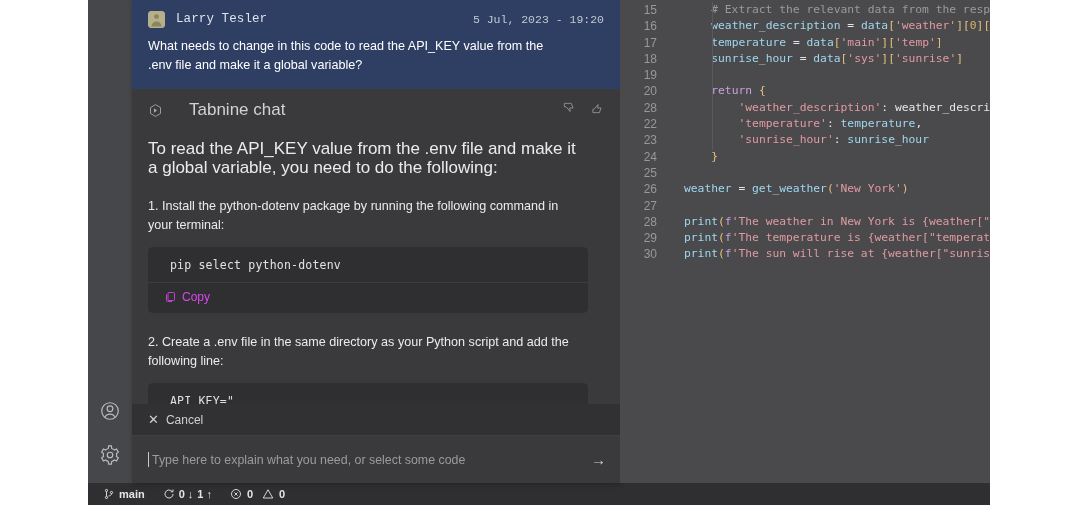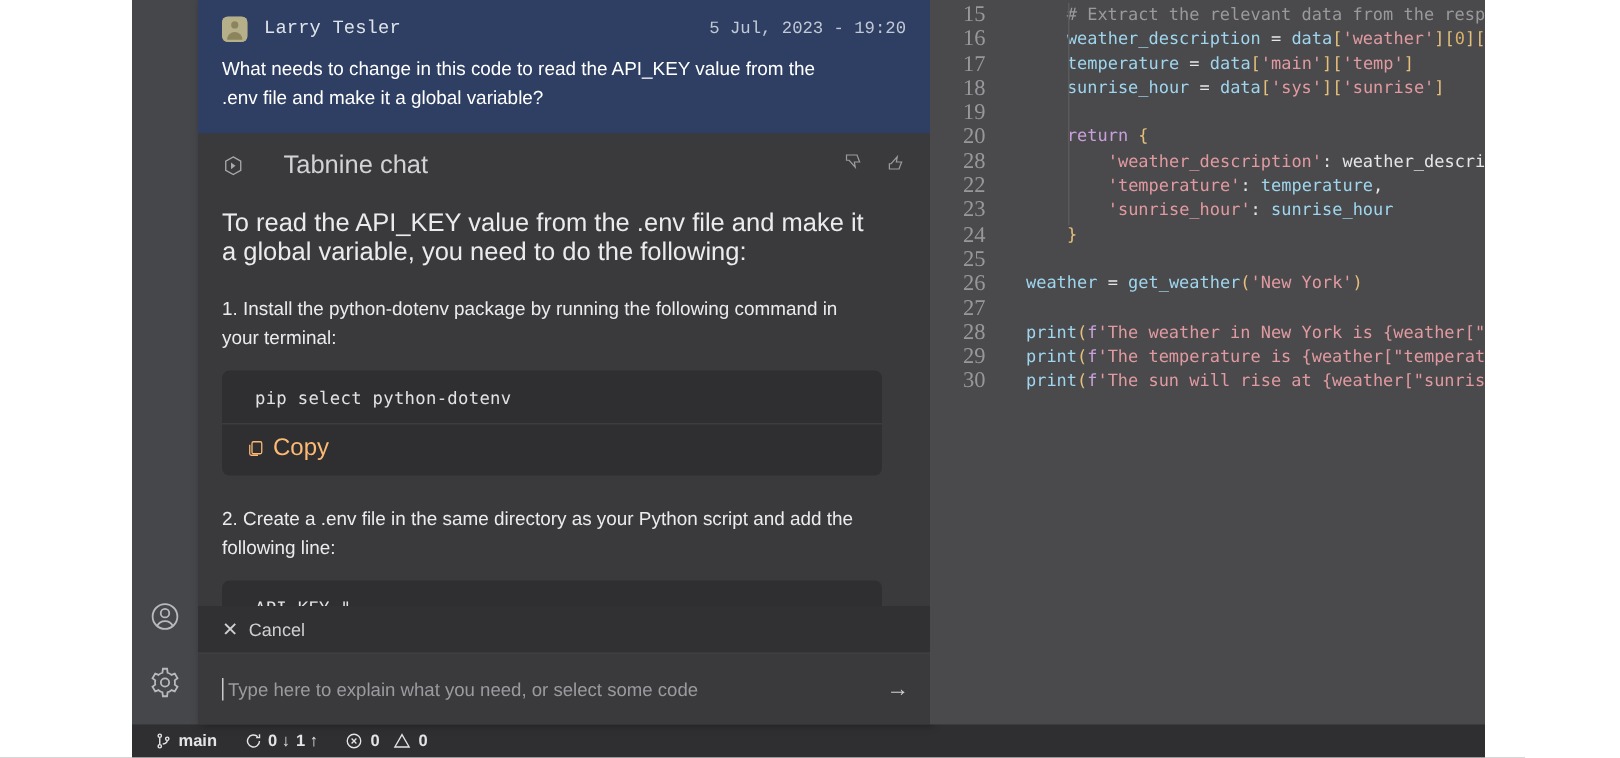--- a/index.html
+++ b/index.html
@@ -173,22 +173,22 @@
     padding: 11px 14px 10px 22px;
     white-space: pre;
     letter-spacing: .2px;
   }
   .code-sep { height: 1px; background: #3d3d40; }
   .copy-row {
     display: flex;
     align-items: center;
     gap: 6px;
     padding: 7px 14px 9px 16px;
-    color: #fdba74;
-    font-size: 16px;
+    color: #d946ef;
+    font-size: 12px;
     cursor: pointer;
   }
   .copy-row svg { display: block; }
   
   .cancel-bar {
     flex: 0 0 auto;
     background: #313133;
     height: 31px;
     display: flex;
     align-items: center;
@@ -244,22 +244,22 @@
   }
   .gutter {
     width: 46px;
     flex: 0 0 46px;
     padding-top: 2px;
     text-align: right;
     box-sizing: border-box;
     padding-right: 9px;
   }
   .gutter div {
-    font-family: Liberation Serif, serif;
-    font-size: 15px;
+    font-family: Liberation Sans, sans-serif;
+    font-size: 12px;
     line-height: 16.3px;
     color: #98989c;
   }
   .code-area {
     flex: 1 1 auto;
     padding-top: 2px;
     padding-left: 18px;
     min-width: 0;
     overflow: hidden;
     position: relative;

